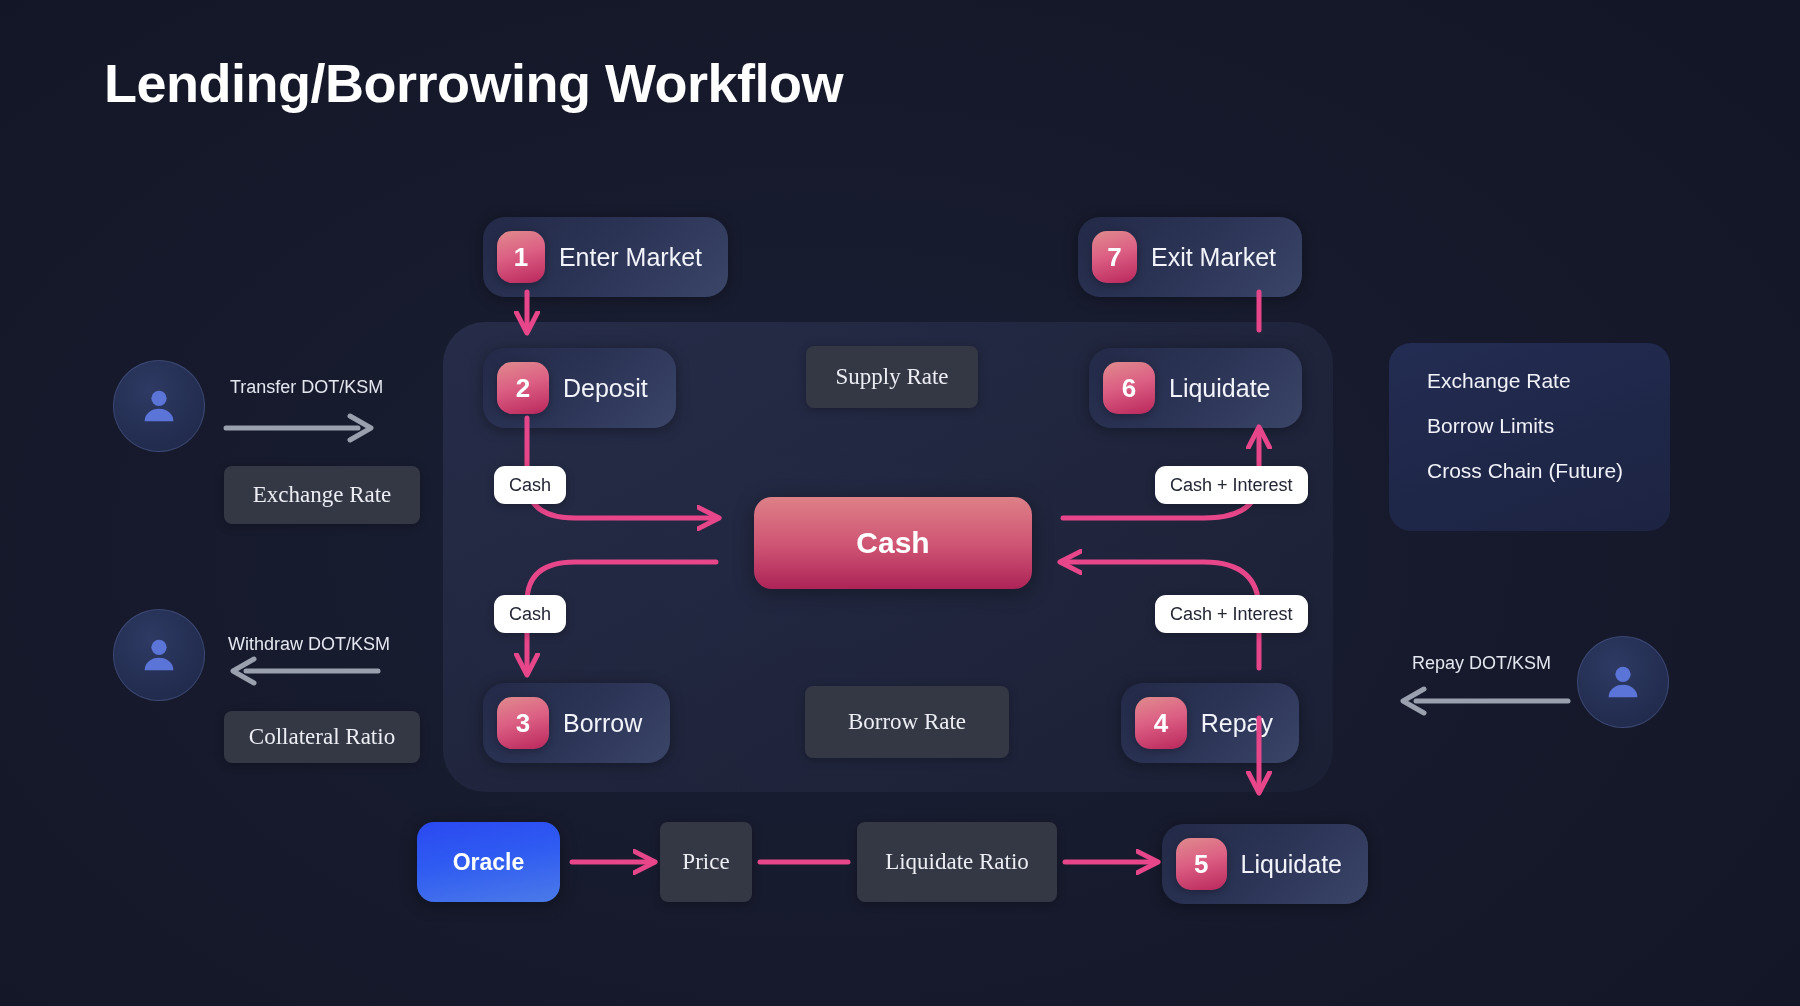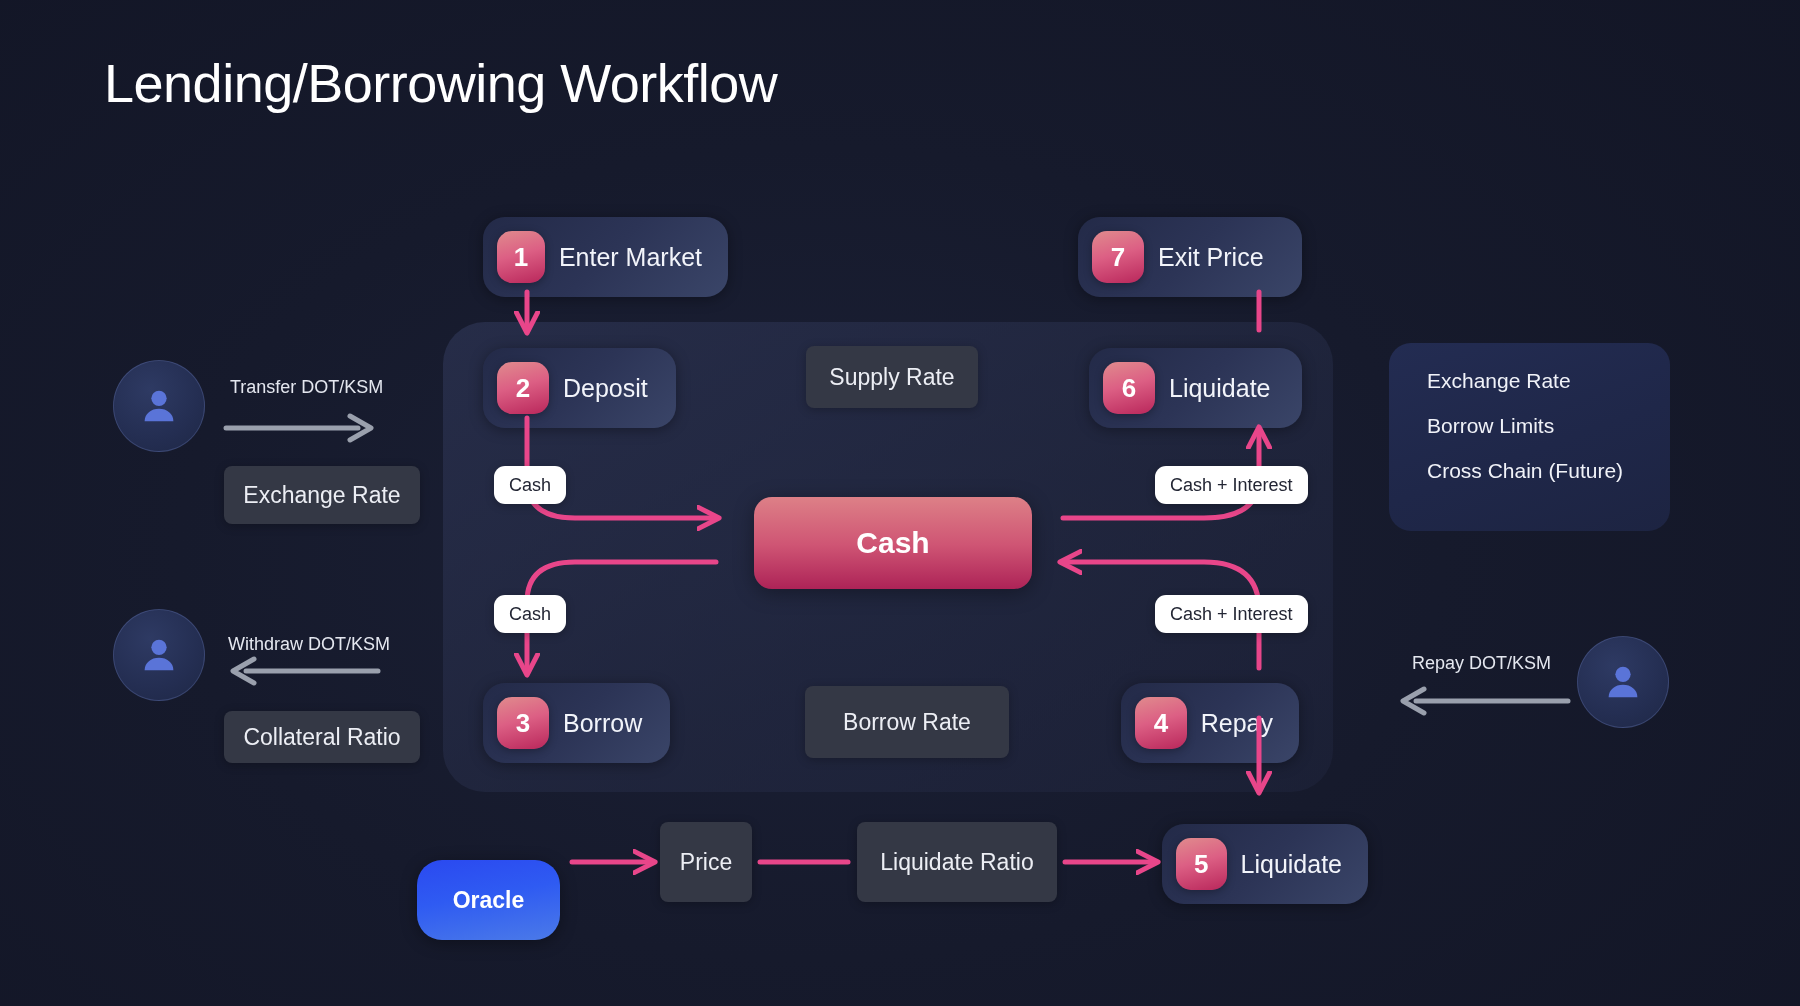--- a/index.html
+++ b/index.html
@@ -11,21 +11,21 @@
   }
   #stage {
     position: relative;
     width: 1800px; height: 1006px;
     background: radial-gradient(ellipse 1400px 900px at 45% 55%, #1b2036 0%, #161a2c 45%, #121525 100%);
   }
 
   
   .title {
     position: absolute; left: 104px; top: 52px;
-    font-size: 54px; font-weight: 400; color: #ffffff;
+    font-size: 54px; font-weight: 700; color: #ffffff;
     letter-spacing: -0.5px;
   }
 
   
   .main-container {
     position: absolute; left: 443px; top: 322px;
     width: 890px; height: 470px;
     border-radius: 42px;
     background: linear-gradient(150deg, rgba(44,51,82,0.72) 0%, rgba(36,42,68,0.62) 55%, rgba(31,36,60,0.55) 100%);
   }
@@ -50,20 +50,21 @@
   .step-label { color: #f2f4fa; font-size: 25px; white-space: nowrap; }
 
   
   .rate-box {
     position: absolute;
     display: flex; align-items: center; justify-content: center;
     border-radius: 8px;
     background: #343845;
     color: #eceef4; font-size: 23px;
     box-shadow: 0 2px 10px rgba(0,0,0,0.25);
+    font-family: Liberation Serif, serif;
   }
 
   
   .cash-node {
     position: absolute; left: 754px; top: 497px;
     width: 278px; height: 92px;
     border-radius: 18px;
     background: linear-gradient(180deg, #dd8087 0%, #cf5574 52%, #ad2357 100%);
     display: flex; align-items: center; justify-content: center;
     color: #ffffff; font-size: 30px; font-weight: 700;
@@ -105,26 +106,25 @@
     border-radius: 22px;
     background: linear-gradient(160deg, #232c52 0%, #1f2749 55%, #1d2442 100%);
     padding: 26px 0 0 38px;
   }
   .info-item { color: #f0f2f8; font-size: 21px; margin-bottom: 21px; }
 
   
   .oracle-node {
     position: absolute; left: 417px; top: 822px;
     width: 143px; height: 80px;
-    border-radius: 25px;
+    border-radius: 17px;
     background: linear-gradient(170deg, #2a49f0 0%, #2f5bf2 45%, #4b7ae8 100%);
     display: flex; align-items: center; justify-content: center;
     color: #ffffff; font-size: 23px; font-weight: 700;
     box-shadow: 0 3px 16px rgba(0,0,0,0.35);
-    margin-top: 38px;
   }
 
   
   #links { position: absolute; left: 0; top: 0; width: 1800px; height: 1006px; pointer-events: none; z-index: 4; }
 </style>
 </head>
 <body>
 
 <div id="stage">
 
@@ -187,21 +187,21 @@
     <div class="step-label">Liquidate</div>
   </div>
 
   <div class="step" style="left:1089px; top:348px; width:213px; height:80px;">
     <div class="badge">6</div>
     <div class="step-label">Liquidate</div>
   </div>
 
   <div class="step" style="left:1078px; top:217px; width:224px; height:80px;">
     <div class="badge">7</div>
-    <div class="step-label">Exit Price</div>
+    <div class="step-label">Exit Market</div>
   </div>
 
   <div class="rate-box" style="left:806px; top:346px; width:172px; height:62px;">Supply Rate</div>
   <div class="rate-box" style="left:805px; top:686px; width:204px; height:72px;">Borrow Rate</div>
 
   <div class="cash-node">Cash</div>
 
   <div class="flow-pill" style="left:494px; top:466px;">Cash</div>
   <div class="flow-pill" style="left:494px; top:595px;">Cash</div>
   <div class="flow-pill" style="left:1155px; top:466px;">Cash + Interest</div>

